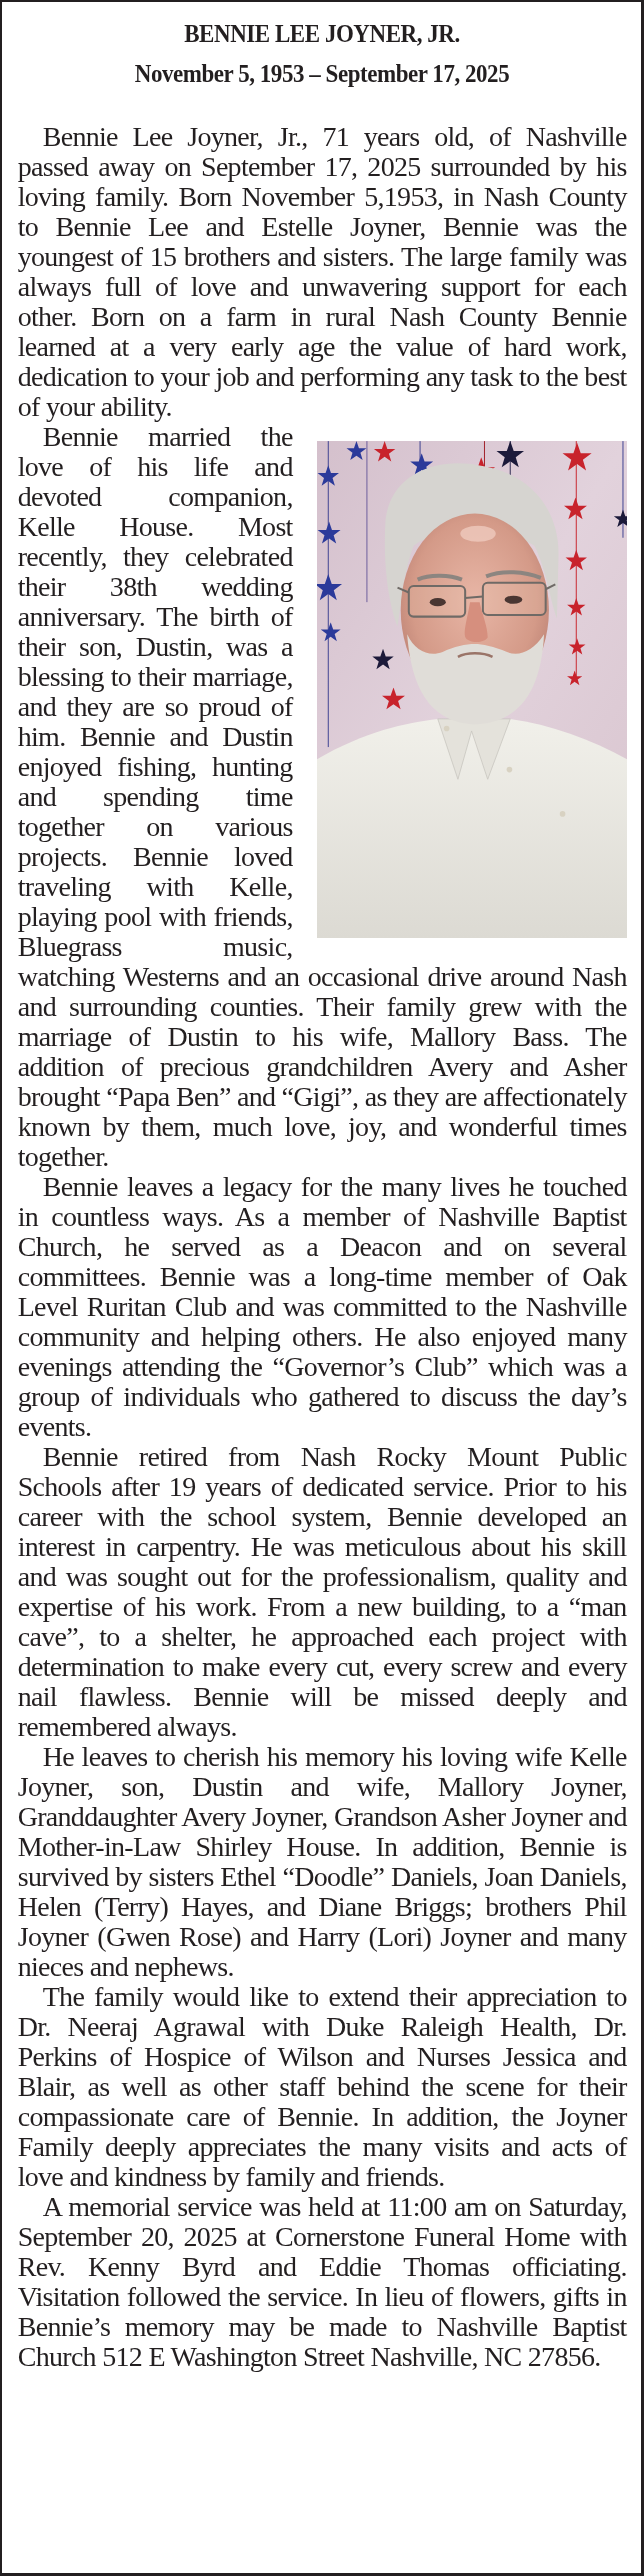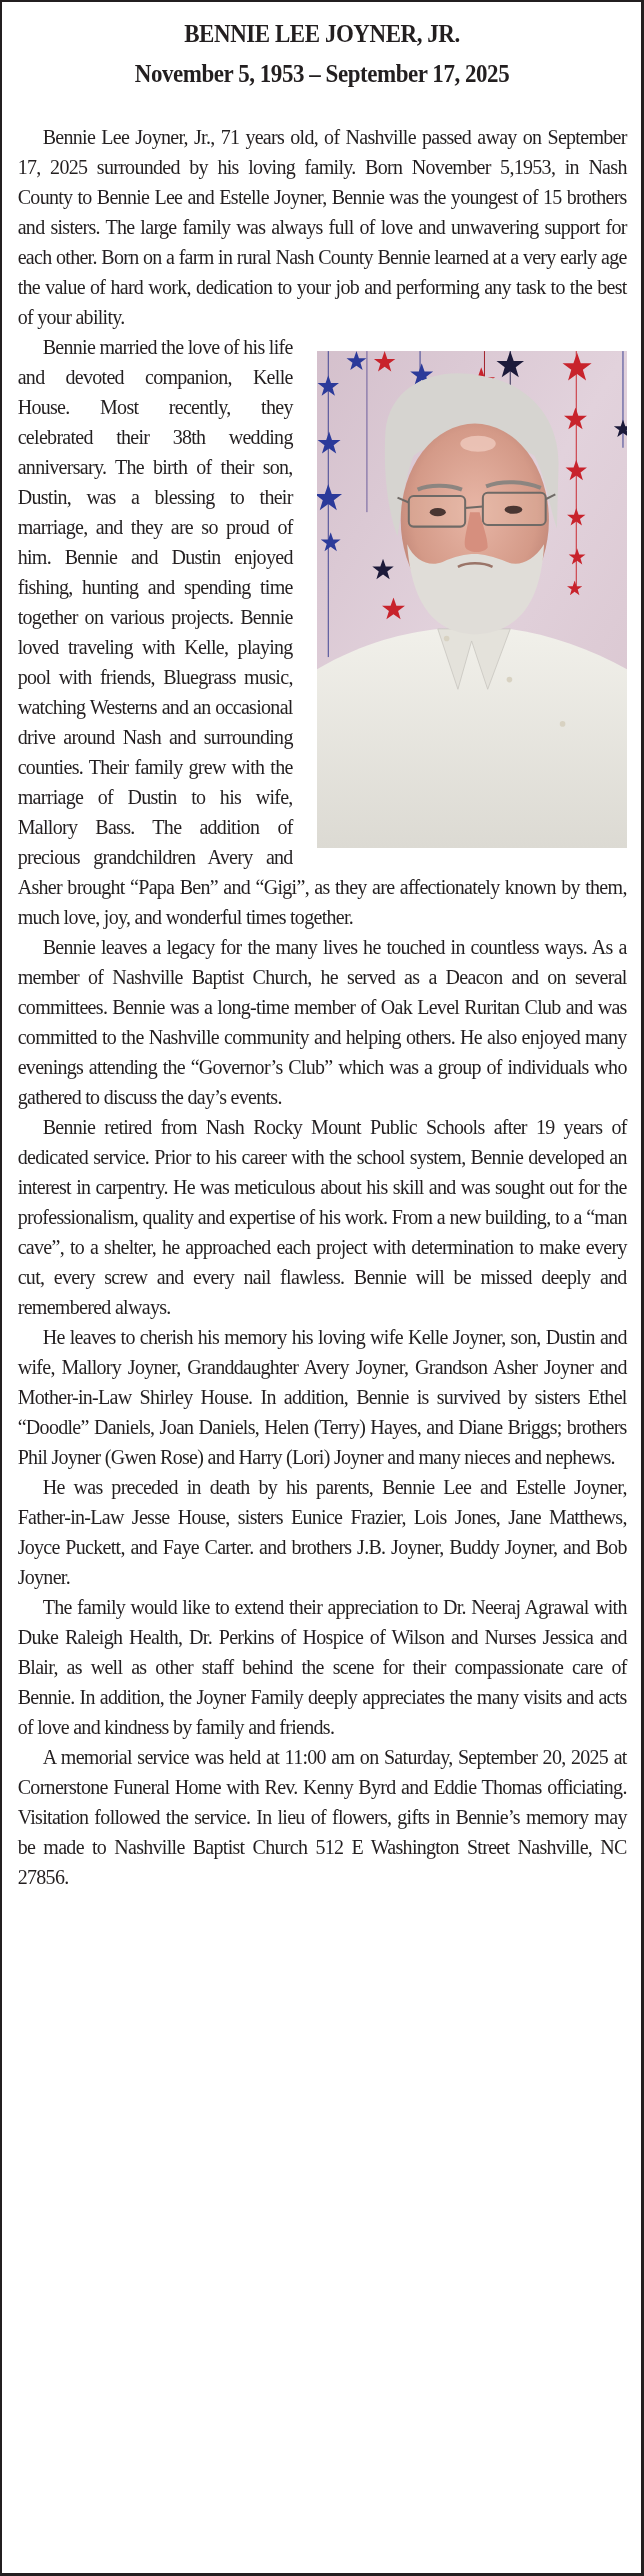--- a/index.html
+++ b/index.html
@@ -25,21 +25,21 @@
     transform: scaleX(0.92); transform-origin: 50% 50%;
   }
   .dates {
     position: absolute; left: 0; width: 644px; top: 58px;
     font-size: 25px; line-height: 32px; letter-spacing: -0.5px;
     transform: scaleX(0.92); transform-origin: 50% 50%;
   }
   .body {
     position: absolute; left: 17.7px; top: 122px; width: 609px;
     font-family: "Liberation Serif", "DejaVu Serif", serif;
-    font-size: 20px; line-height: 30px; color: #231f20;
+    font-size: 28px; line-height: 30px; color: #231f20;
     text-align: justify; letter-spacing: -0.7px; word-spacing: 0px;
   }
   .body p { margin: 0; text-indent: 25px; hyphens: none; }
   .photo {
     float: right; width: 310px; height: 497px;
     margin: 19.3px 0 6.4px 24px;
     position: relative; overflow: hidden;
     background: #d8c6d0;
   }
   .photo svg { display: block; }
@@ -134,17 +134,16 @@
         <path d="M125 172 C 140 165, 165 166, 180 172" stroke="#8c8580" stroke-width="5" fill="none"></path>
         <path d="M210 168 C 230 160, 258 162, 278 170" stroke="#8c8580" stroke-width="5" fill="none"></path>
         <ellipse cx="200" cy="115" rx="22" ry="10" fill="#f2d0c4" opacity="0.7"></ellipse>
       </g>
     </svg>
   </div>
   <p>Bennie married the love of his life and devoted companion, Kelle House. Most recently, they celebrated their 38th wedding anniversary. The birth of their son, Dustin, was a blessing to their marriage, and they are so proud of him. Bennie and Dustin enjoyed fishing, hunting and spending time together on various projects. Bennie loved traveling with Kelle, playing pool with friends, Bluegrass music, watching Westerns and an occasional drive around Nash and surrounding counties. Their family grew with the marriage of Dustin to his wife, Mallory Bass. The addition of precious grandchildren Avery and Asher brought “Papa Ben” and “Gigi”, as they are affectionately known by them, much love, joy, and wonderful times together.</p>
   <p>Bennie leaves a legacy for the many lives he touched in countless ways. As a member of Nashville Baptist Church, he served as a Deacon and on several committees. Bennie was a long-time member of Oak Level Ruritan Club and was committed to the Nashville community and helping others. He also enjoyed many evenings attending the “Governor’s Club” which was a group of individuals who gathered to discuss the day’s events.</p>
   <p>Bennie retired from Nash Rocky Mount Public Schools after 19 years of dedicated service. Prior to his career with the school system, Bennie developed an interest in carpentry. He was meticulous about his skill and was sought out for the professionalism, quality and expertise of his work. From a new building, to a “man cave”, to a shelter, he approached each project with determination to make every cut, every screw and every nail flawless. Bennie will be missed deeply and remembered always.</p>
   <p>He leaves to cherish his memory his loving wife Kelle Joyner, son, Dustin and wife, Mallory Joyner, Granddaughter Avery Joyner, Grandson Asher Joyner and Mother-in-Law Shirley House. In addition, Bennie is survived by sisters Ethel “Doodle” Daniels, Joan Daniels, Helen (Terry) Hayes, and Diane Briggs; brothers Phil Joyner (Gwen Rose) and Harry (Lori) Joyner and many nieces and nephews.</p>
-  <p>He was preceded in death by his parents, Bennie Lee and Estelle Joyner, Father-in-Law Jesse House, sisters Eunice Frazier, Lois Jones, Jane Matthews, Joyce Puckett, and Faye Carter. and brothers J.B. Joyner, Buddy Joyner, and Bob Joyner.</p>
   <p>The family would like to extend their appreciation to Dr. Neeraj Agrawal with Duke Raleigh Health, Dr. Perkins of Hospice of Wilson and Nurses Jessica and Blair, as well as other staff behind the scene for their compassionate care of Bennie. In addition, the Joyner Family deeply appreciates the many visits and acts of love and kindness by family and friends.</p>
   <p>A memorial service was held at 11:00 am on Saturday, September 20, 2025  at Cornerstone Funeral Home with Rev. Kenny Byrd and Eddie Thomas officiating. Visitation followed the service. In lieu of flowers, gifts in Bennie’s memory may be made to Nashville Baptist Church 512 E Washington Street Nashville, NC 27856.</p>
 </div>
 
 
 </body></html>

